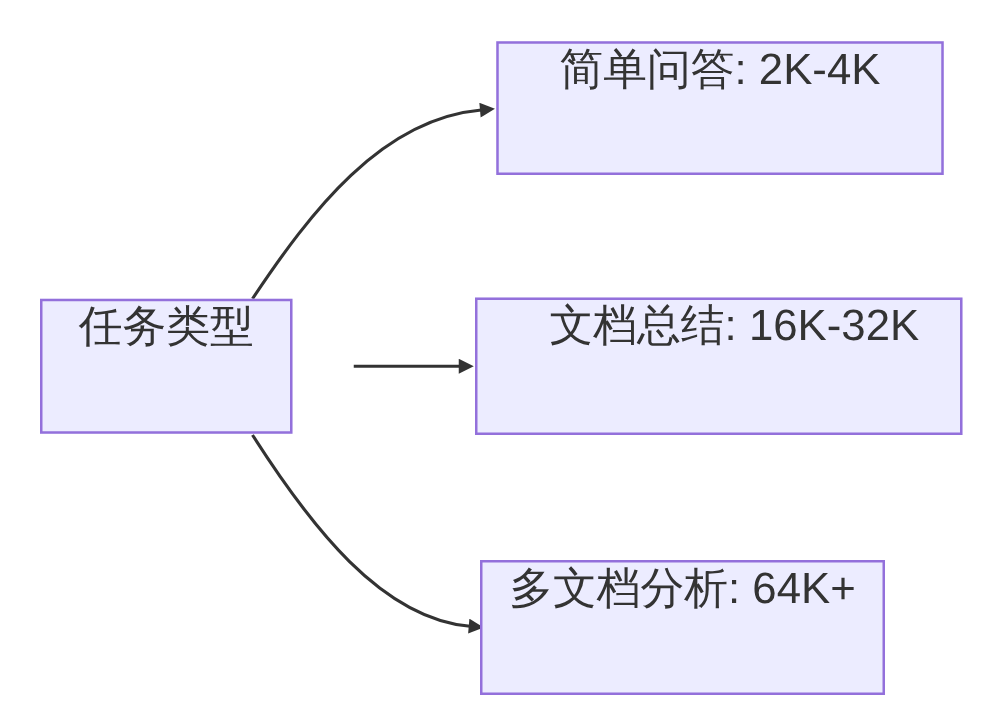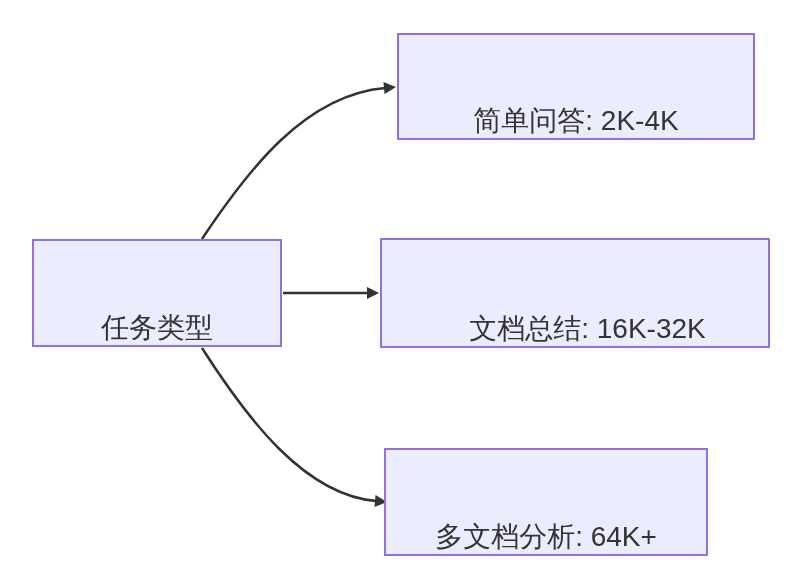--- a/index.html
+++ b/index.html
@@ -29,31 +29,31 @@
     stroke-width: 2.5px;
   }
   .arrow-head {
     fill: var(--edge-color, #333333);
     stroke: none;
   }
   .node {
     position: absolute;
     box-sizing: border-box;
     display: flex;
-    align-items: flex-end;
+    align-items: flex-start;
     justify-content: center;
     background: var(--node-fill, #ECECFF);
     border: 2.5px solid var(--node-border, #9370DB);
     color: var(--text-color, #333333);
-    font-size: 28px;
+    font-size: 35px;
     line-height: 1.2;
     text-align: center;
     white-space: nowrap;
   }
-  .node-root        { left: 32px;  top: 239px; width: 250px; height: 108px; }
+  .node-root        { left: 32px;  top: 239px; width: 202px; height: 108px; }
   .node-simple-qa   { left: 397px; top: 33px;  width: 358px; height: 107px; }
   .node-doc-summary { left: 380px; top: 238px; width: 390px; height: 110px; padding-left: 25px; }
   .node-multi-doc   { left: 384px; top: 448px; width: 324px; height: 108px; }
 </style>
 </head>
 <body>
 
 <div class="canvas">
 
   <svg class="edges-layer" width="787" height="572" viewBox="0 0 787 572" aria-hidden="true">

